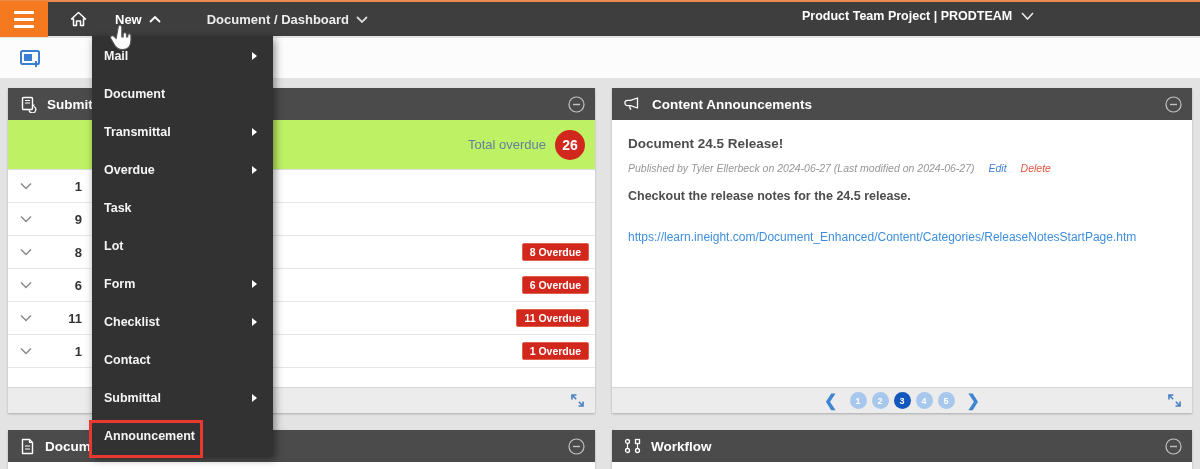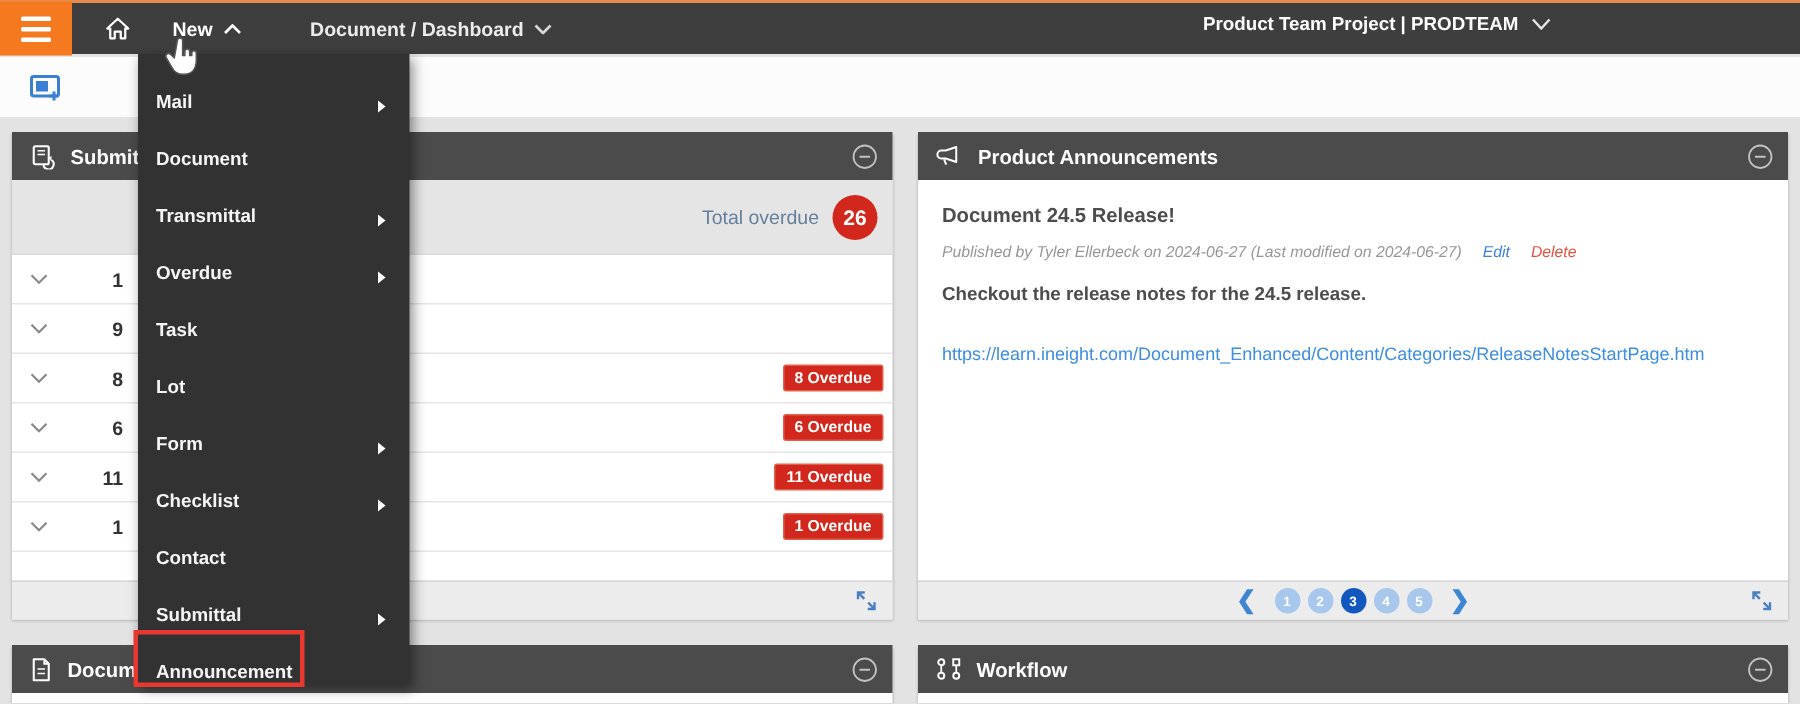--- a/index.html
+++ b/index.html
@@ -25,21 +25,21 @@
   .widget { position:absolute; background:#fff; box-shadow:0 1px 2px rgba(0,0,0,.25); }
   .widget-header { height:32px; background:#4b4b4b; display:flex; align-items:center; padding:0 10px 0 12px; gap:10px; }
   .widget-title { color:#fff; font-size:13.5px; font-weight:bold; white-space:nowrap; }
   .collapse-btn { margin-left:auto; cursor:pointer; display:flex; }
 
   #submittals { left:8px; top:88px; width:587px; height:325px; }
   #announcements { left:612px; top:88px; width:580px; height:325px; }
   #documents { left:8px; top:430px; width:587px; height:39px; }
   #workflow { left:612px; top:430px; width:580px; height:39px; }
 
-  .overdue-row { height:50px; background:#e5e5e5; border-bottom:1px solid #dcdcdc; display:flex; align-items:center; justify-content:flex-end; padding-right:10px; gap:9px; }
+  .overdue-row { height:50px; background:#bef264; border-bottom:1px solid #dcdcdc; display:flex; align-items:center; justify-content:flex-end; padding-right:10px; gap:9px; }
   .overdue-label { color:#64809c; font-size:13px; }
   .overdue-circle { width:30px; height:30px; border-radius:50%; background:#d2271c; color:#fff; font-size:14px; font-weight:bold; display:flex; align-items:center; justify-content:center; }
 
   .sub-row { height:33px; border-bottom:1px solid #e6e6e6; display:flex; align-items:center; padding:0 6px 0 12px; }
   .row-chevron { width:28px; display:flex; }
   .row-count { width:34px; text-align:right; font-size:13px; font-weight:bold; color:#333; }
   .badge { margin-left:auto; background:#d2271c; border:1px solid #e0604c; color:#fff; font-size:10.5px; font-weight:bold; padding:2px 7px; border-radius:2px; }
   .badge:empty { display:none; }
 
   .widget-footer { position:absolute; bottom:0; left:0; right:0; height:26px; background:#ececec; border-top:1px solid #d6d6d6; display:flex; align-items:center; padding:0 10px; }
@@ -54,21 +54,21 @@
   .ann-body { color:#4d4d4d; font-size:12.5px; font-weight:bold; margin-bottom:24px; }
   .ann-link { color:#3d8ede; font-size:12px; text-decoration:none; }
 
   .pagination { position:absolute; left:0; right:0; display:flex; align-items:center; justify-content:center; gap:5px; }
   .page-circle { width:17px; height:17px; border-radius:50%; background:#a7c7ec; color:#fff; font-size:9px; font-weight:bold; display:flex; align-items:center; justify-content:center; cursor:pointer; border:none; }
   .page-circle.active { background:#1257bd; }
   .pg-chev { color:#3f86d2; font-size:16px; font-weight:bold; padding:0 7px; cursor:pointer; line-height:1; }
 
   
   .dropdown-menu { position:absolute; left:92px; top:36px; width:181px; background:#323232; box-shadow:2px 3px 8px rgba(0,0,0,.45); z-index:50; padding:1px 0; }
-  .menu-item { height:38px; display:flex; align-items:flex-end; padding:0 16px 0 12px; color:#f5f5f5; font-size:12.5px; font-weight:bold; cursor:pointer; }
+  .menu-item { height:38px; display:flex; align-items:center; padding:0 16px 0 12px; color:#f5f5f5; font-size:12.5px; font-weight:bold; cursor:pointer; }
   .submenu-arrow { margin-left:auto; width:0; height:0; border-top:4px solid transparent; border-bottom:4px solid transparent; border-left:5px solid #fff; }
 
   .annot-box { position:absolute; left:89px; top:420px; width:114px; height:38px; border:3px solid #e8382f; z-index:60; pointer-events:none; }
 
   .cursor-hand { position:absolute; left:108px; top:24px; z-index:70; pointer-events:none; }
 </style>
 </head>
 <body>
 
 <div class="topbar">
@@ -196,21 +196,21 @@
     </span>
   </div>
 </div>
 
 <div class="widget" id="announcements">
   <div class="widget-header">
     <svg width="18" height="16" viewBox="0 0 18 16">
       <path d="M13.5 2 V12 L6.5 9.7 H3.6 A2.6 2.6 0 0 1 3.6 4.3 H6.5 Z" fill="none" stroke="#fff" stroke-width="1.3" stroke-linejoin="round"></path>
       <path d="M5.4 10.2 l1.4 3.6" stroke="#fff" stroke-width="1.3"></path>
     </svg>
-    <span class="widget-title">Product Announcements</span>
+    <span class="widget-title">Content Announcements</span>
     <span class="collapse-btn">
       <svg width="17" height="17" viewBox="0 0 17 17">
           <circle cx="8.5" cy="8.5" r="7.5" fill="none" stroke="#c2c2c2" stroke-width="1.2"></circle>
           <path d="M5 8.5 h7" stroke="#c2c2c2" stroke-width="1.4"></path>
         </svg>
     </span>
   </div>
 
   <div class="ann-content">
     <div class="ann-title">Document 24.5 Release!</div>

